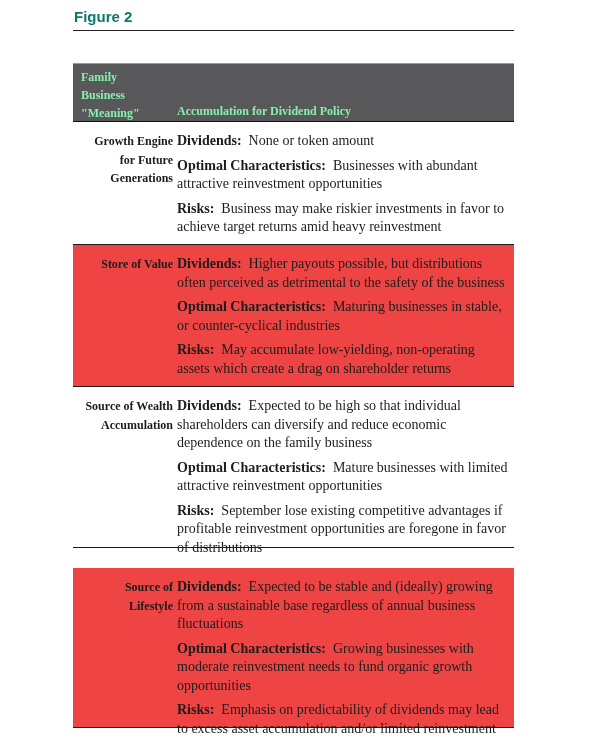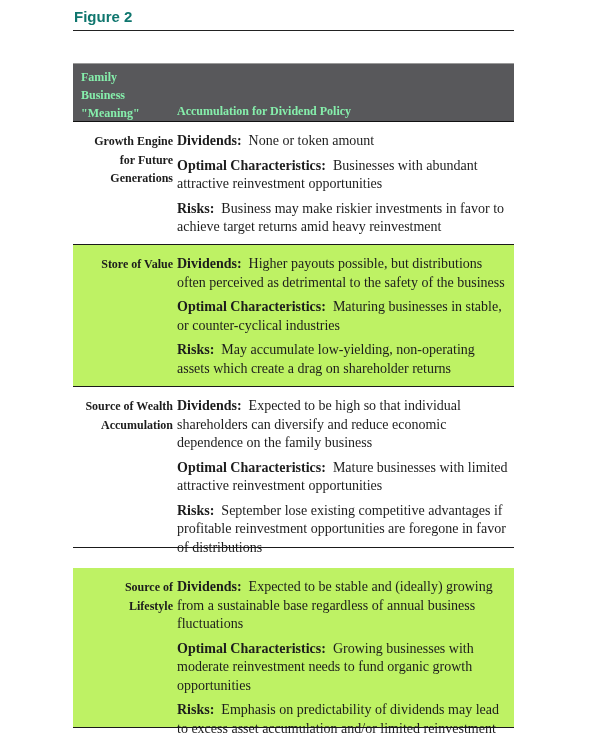--- a/index.html
+++ b/index.html
@@ -10,21 +10,21 @@
     }
     .title-rule { position: absolute; left: 73px; top: 30px; width: 441px; height: 0; border-top: 1.5px solid #222; }
     .table { position: absolute; left: 73px; top: 63px; width: 441px; font-family: "Liberation Serif", serif; color: #1c1c1c; }
     .thead {
       background: #58585b; color: #86efac; font-weight: bold; font-size: 12px;
       height: 57px; position: relative; border-top: 1px solid #9a9a9a; border-bottom: 1.5px solid #111;
     }
     .thead .c1 { position: absolute; left: 8px; top: 4px; line-height: 18px; width: 90px; }
     .thead .c2 { position: absolute; left: 104px; top: 40px; line-height: 14px; }
     .row { position: relative; border-bottom: 1.5px solid #1a1a1a; }
-    .row.shaded { background: #bef264; }
+    .row.shaded { background: #ef4444; }
     .row .label { position: absolute; left: 8px; top: 10px; width: 92px; font-weight: bold; font-size: 12px; line-height: 18.5px; text-align: right; }
     .row .content { margin-left: 104px; padding: 10px 6px 6px 0; font-size: 14px; line-height: 18.5px; }
     .item { margin-bottom: 6px; }
     .item b { font-weight: bold; }
     .r1 { height: 122px; } .r2 { height: 141px; } .r3 { height: 160px; } .r4 { height: 159px; margin-top: 20px; }
   </style>
 </head>
 <body>
 
 <div class="fig-title">Figure 2</div>

